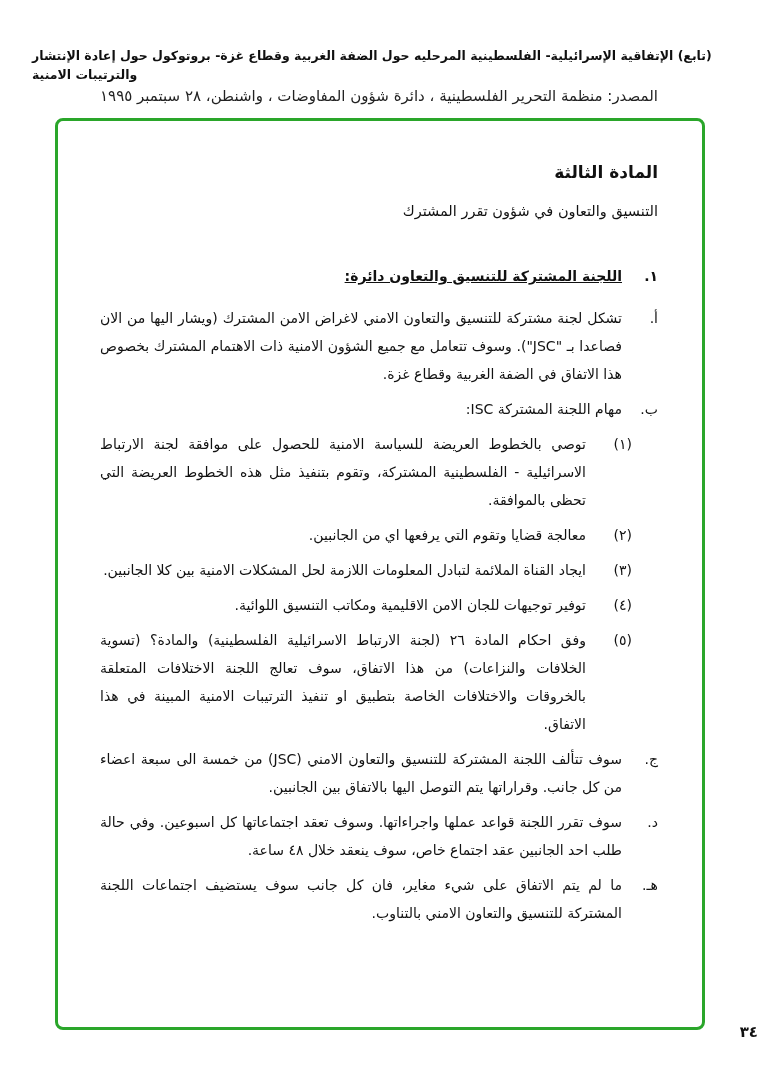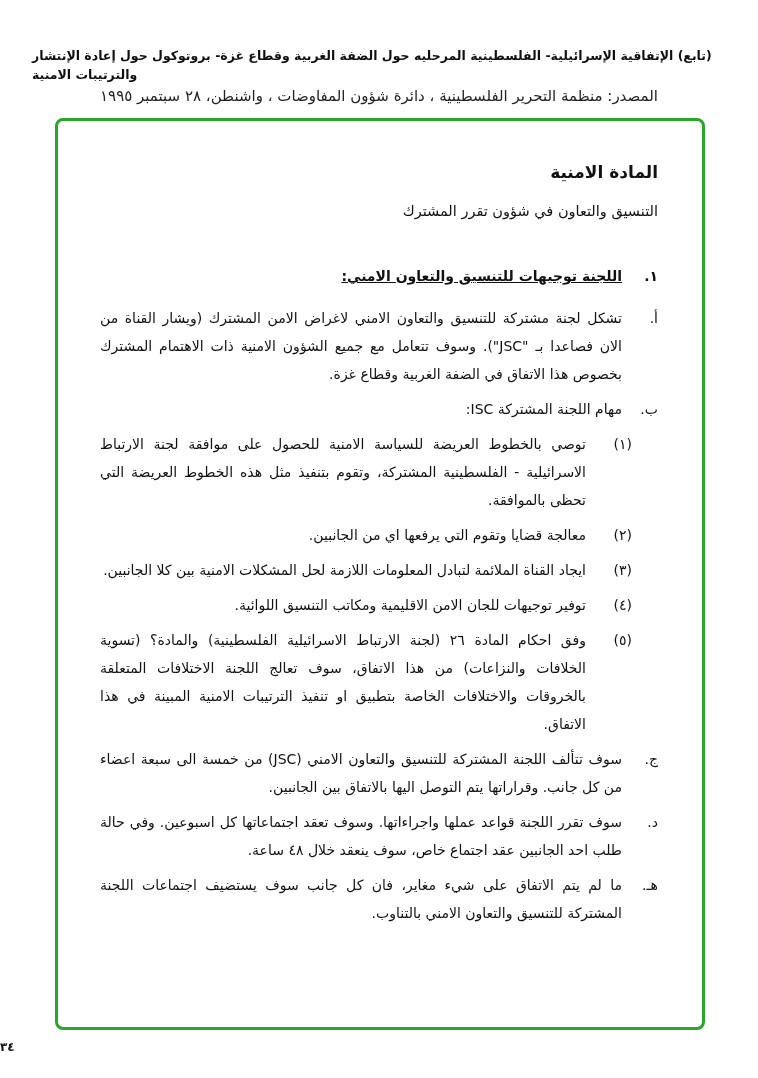--- a/index.html
+++ b/index.html
@@ -82,52 +82,52 @@
     text-align: justify;
   }
   .subclauses { padding-right: 26px; }
   .subclauses .clause-label { flex: 0 0 46px; }
 
   
   .page-number {
     position: absolute;
     left: 0;
     right: 0;
-    bottom: 24px;
-    text-align: left;
+    bottom: 37px;
+    text-align: right;
     font-weight: bold;
-    font-size: 12px;
+    font-size: 15px;
     color: #101010;
   }
 </style>
 </head>
 <body>
 
 <div class="page">
 
   <header class="doc-header">
     <div class="doc-header-title">(تابع) الإتفاقية الإسرائيلية- الفلسطينية المرحليه حول الضفة الغربية وقطاع غزة- بروتوكول حول إعادة الإنتشار والترتيبات الامنية</div>
     <div class="doc-header-source">المصدر: منظمة التحرير الفلسطينية ، دائرة شؤون المفاوضات ، واشنطن، ٢٨ سبتمبر ١٩٩٥</div>
   </header>
 
   <div class="frame">
     <div class="article">
 
-      <h1 class="article-title">المادة الامنية</h1>
+      <h1 class="article-title">المادة الثالثة</h1>
 
       <div class="article-subtitle">التنسيق والتعاون في شؤون تقرر المشترك</div>
 
       <div class="section-heading">
         <span class="section-number">١.</span>
-        <span class="section-title">اللجنة توجيهات للتنسيق والتعاون الامني:</span>
+        <span class="section-title">اللجنة المشتركة للتنسيق والتعاون دائرة:</span>
       </div>
 
       <div class="clause">
         <span class="clause-label">أ.</span>
-        <div class="clause-text">تشكل لجنة مشتركة للتنسيق والتعاون الامني لاغراض الامن المشترك (ويشار القناة من الان فصاعدا بـ "JSC"). وسوف تتعامل مع جميع الشؤون الامنية ذات الاهتمام المشترك بخصوص هذا الاتفاق في الضفة الغربية وقطاع غزة.</div>
+        <div class="clause-text">تشكل لجنة مشتركة للتنسيق والتعاون الامني لاغراض الامن المشترك (ويشار اليها من الان فصاعدا بـ "JSC"). وسوف تتعامل مع جميع الشؤون الامنية ذات الاهتمام المشترك بخصوص هذا الاتفاق في الضفة الغربية وقطاع غزة.</div>
       </div>
 
       <div class="clause">
         <span class="clause-label">ب.</span>
         <div class="clause-text">مهام اللجنة المشتركة ISC:</div>
       </div>
 
       <div class="subclauses">
         <div class="clause">
           <span class="clause-label">(١)</span>

